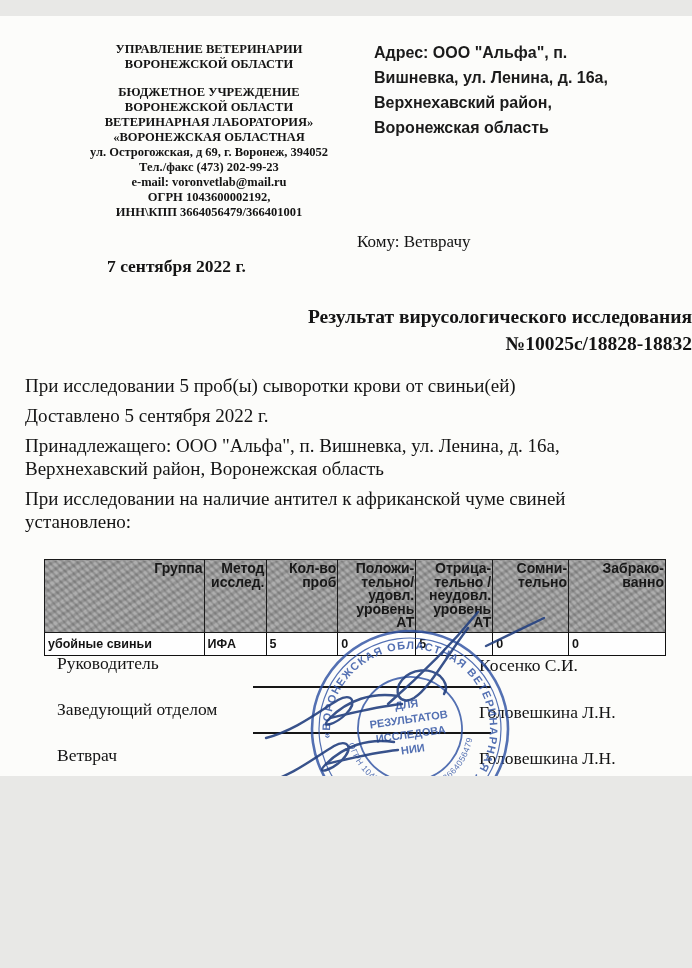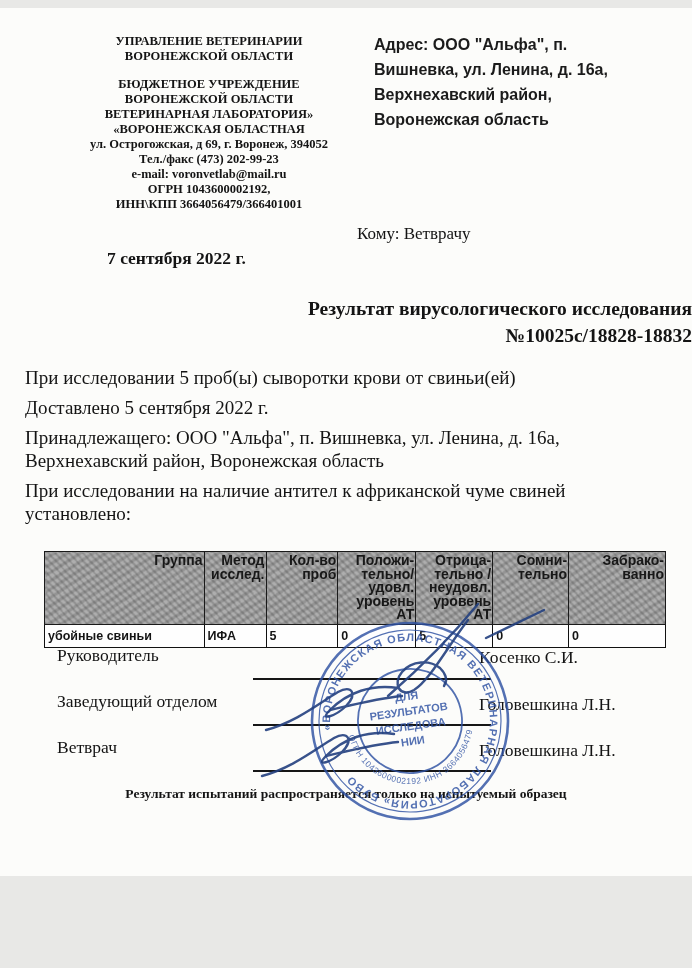--- a/index.html
+++ b/index.html
@@ -1,18 +1,18 @@
 <!DOCTYPE html>
 <html><head>
 <meta charset="utf-8">
 <style>
   * { box-sizing: border-box; }
   html, body { margin: 0; padding: 0; background: #e8e8e6; }
   .page {
-    position: relative; width: 692px; height: 868px; margin: 8px auto;
+    position: relative; width: 692px; height: 760px; margin: 16px auto;
     background: #fcfcfa; overflow: hidden;
     font-family: "Liberation Serif", serif; color: #141414; padding-left: 32px;
   }
   .abs { position: absolute; }
 
   
   .org-block { left: 48px; top: 26px; width: 322px; text-align: center;
     font-weight: bold; font-size: 12.5px; line-height: 15px; }
   .org-block .line { min-height: 15px; }
   .org-block .gap { height: 13px; }

